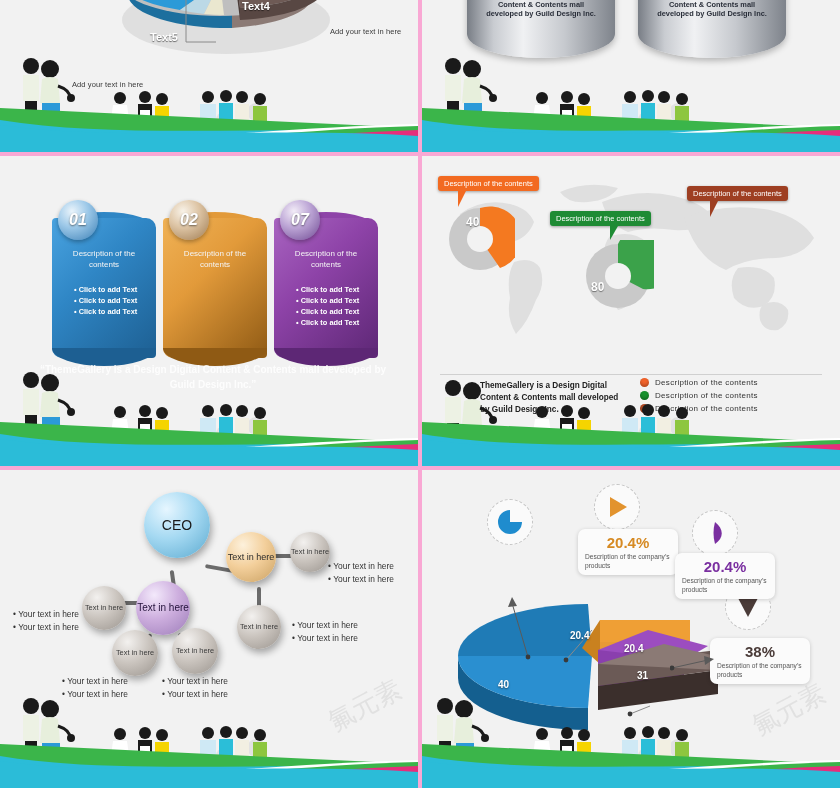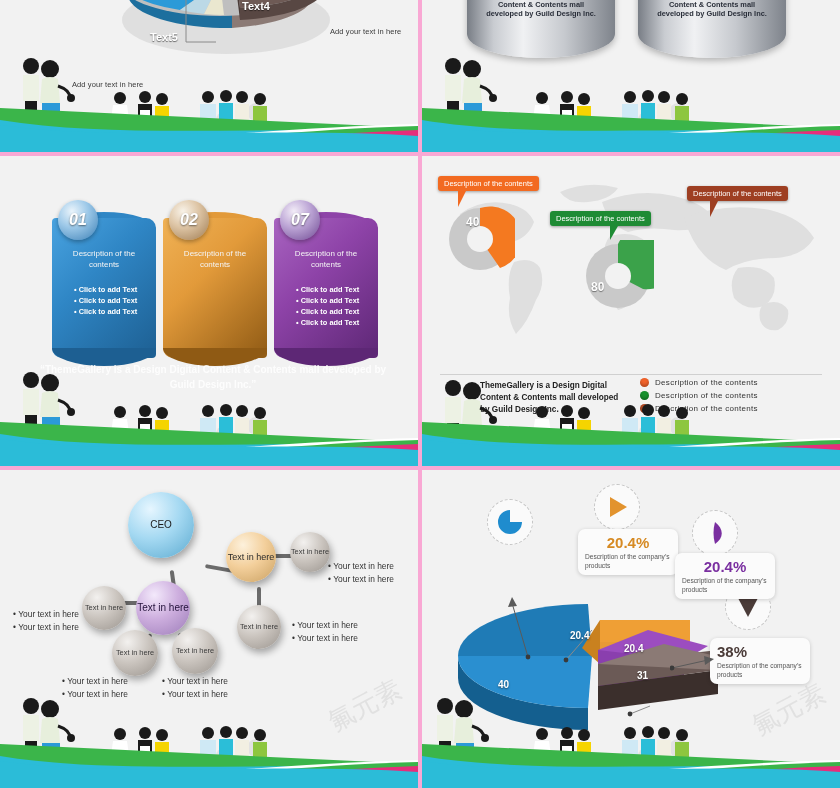--- a/index.html
+++ b/index.html
@@ -450,21 +450,21 @@
   <div class="panel p-bl">
 
     <div class="conn" style="left:205px;top:97px;width:34px;height:4px;transform:rotate(10deg);"></div>
     <div class="conn" style="left:172px;top:100px;width:4px;height:34px;transform:rotate(-8deg);"></div>
     <div class="conn" style="left:272px;top:84px;width:22px;height:4px;"></div>
     <div class="conn" style="left:257px;top:117px;width:4px;height:22px;"></div>
     <div class="conn" style="left:117px;top:131px;width:22px;height:4px;"></div>
     <div class="conn" style="left:144px;top:163px;width:4px;height:22px;transform:rotate(25deg);"></div>
     <div class="conn" style="left:180px;top:163px;width:4px;height:22px;transform:rotate(-12deg);"></div>
 
-    <div class="bub" style="left:128px;top:22px;width:66px;height:66px;font-size:10px;color:#1a1a1a;
+    <div class="bub" style="left:144px;top:22px;width:66px;height:66px;font-size:14px;color:#1a1a1a;
          background:radial-gradient(circle at 34% 26%,#e6f6ff 0%,#a5d9f2 45%,#5aa9cf 100%);">
       <span>CEO</span>
     </div>
 
     <div class="bub" style="left:226px;top:62px;width:50px;height:50px;font-size:9px;color:#2b2b2b;
          background:radial-gradient(circle at 34% 26%,#fdf1dc 0%,#f3cf9b 45%,#c9a061 100%);">
       <span>Text in here</span>
     </div>
 
     <div class="bub" style="left:136px;top:111px;width:54px;height:54px;font-size:10px;color:#23123a;
@@ -625,21 +625,21 @@
 
     <div class="card" style="left:156px;top:59px;width:86px;">
       <div class="pct" style="color:#d68a23;text-align:center;">20.4%</div>
       <div class="cdesc">Description of the company’s products</div>
     </div>
     <div class="card" style="left:253px;top:83px;width:86px;">
       <div class="pct" style="color:#7a2fa0;text-align:center;">20.4%</div>
       <div class="cdesc">Description of the company’s products</div>
     </div>
     <div class="card" style="left:288px;top:168px;width:86px;">
-      <div class="pct" style="color:#4a3b38;text-align:left;">38%</div>
+      <div class="pct" style="color:#4a3b38;text-align:center;">38%</div>
       <div class="cdesc">Description of the company’s products</div>
     </div>
 
     <svg class="arrw" style="left:84px;top:125px;" width="26" height="66" viewBox="0 0 26 66">
       <path d="M22 62 L6 8" stroke="#5a5a5a" stroke-width="1" fill="none"></path>
       <path d="M6 2 L2 12 L11 11 Z" fill="#5a5a5a"></path>
         <circle cx="22" cy="62" r="2.4" fill="#3a3a3a"></circle>
     </svg>
     <svg class="arrw" style="left:248px;top:186px;" width="44" height="16" viewBox="0 0 44 16">
       <path d="M2 12 L38 4" stroke="#5a5a5a" stroke-width="1" fill="none"></path>

